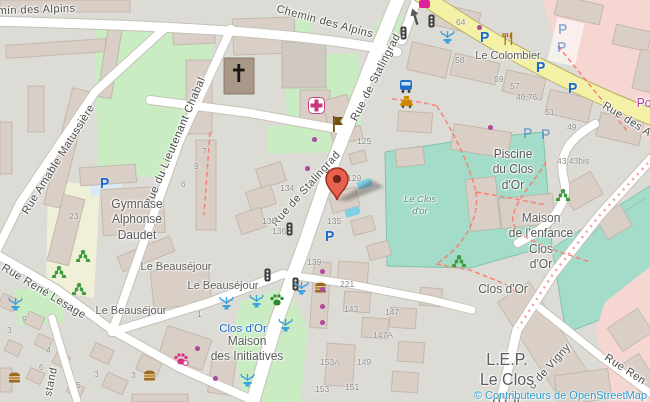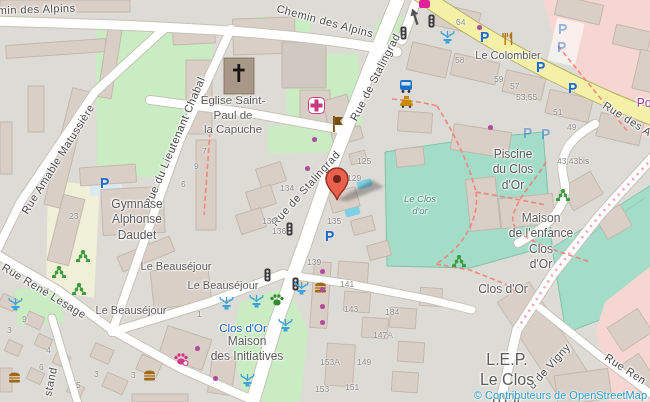--- a/index.html
+++ b/index.html
@@ -444,25 +444,20 @@
       <div class="street-label" style="left: 277px; top: 2px; transform: rotate(15deg);">Chemin des Alpins</div>
       <div class="street-label" style="left: 353px; top: 114px; transform: rotate(-63deg);">Rue de Stalingrad</div>
       <div class="street-label" style="left: 273px; top: 218px; transform: rotate(-48deg);">Rue de Stalingrad</div>
       <div class="street-label" style="left: 24px; top: 207px; transform: rotate(-58deg);">Rue Amable Matussière</div>
       <div class="street-label" style="left: 147px; top: 200px; transform: rotate(-67deg);">Rue du Lieutenant Chabal</div>
       <div class="street-label" style="left: 3px; top: 260px; transform: rotate(31deg);">Rue René Lesage</div>
       <div class="street-label" style="left: 47px; top: 390px; transform: rotate(-78deg);">stand</div>
       <div class="street-label" style="left: 530px; top: 381px; transform: rotate(-48deg);">d de Vigny</div>
       <div class="street-label" style="left: 606px; top: 350px; transform: rotate(33deg);">Rue Ren</div>
       <div class="street-label" style="left: 604px; top: 98px; transform: rotate(32deg);">Rue des A</div>
-      <div class="place-label" style="left: 233px; top: 93px; font-size: 11.5px;">
-        <div>Église Saint-</div>
-        <div>Paul de</div>
-        <div>la Capuche</div>
-      </div>
       <div class="place-label" style="left: 137px; top: 197px; font-size: 12px;">
         <div>Gymnase</div>
         <div>Alphonse</div>
         <div>Daudet</div>
       </div>
       <div class="place-label" style="left: 508px; top: 48px; font-size: 11px;">
         <div>Le Colombier</div>
       </div>
       <div class="place-label" style="left: 513px; top: 147px; font-size: 12px;">
         <div>Piscine</div>
@@ -503,34 +498,34 @@
         <div>Maison</div>
         <div>des Initiatives</div>
       </div>
       <div class="place-label" style="left: 644px; top: 96px; font-size: 12px; color: rgb(166, 63, 148);">
         <div>Po</div>
       </div>
       <span class="hnum" style="left: 456px; top: 17px;">64</span>
       <span class="hnum" style="left: 455px; top: 55px;">58</span>
       <span class="hnum" style="left: 494px; top: 74px;">59</span>
       <span class="hnum" style="left: 510px; top: 81px;">57</span>
-      <span class="hnum" style="left: 516px; top: 92px;">53,55</span>
-      <span class="hnum" style="left: 545px; top: 107px; padding-left: 8px;">51</span>
+      <span class="hnum" style="left: 516px; top: 92px;">46,76</span>
+      <span class="hnum" style="left: 545px; top: 107px;">51</span>
       <span class="hnum" style="left: 567px; top: 122px;">49</span>
       <span class="hnum" style="left: 557px; top: 156px;">43,43bis</span>
-      <span class="hnum" style="left: 357px; top: 136px; margin-top: 20px;">125</span>
+      <span class="hnum" style="left: 357px; top: 136px;">125</span>
       <span class="hnum" style="left: 347px; top: 173px;">129</span>
       <span class="hnum" style="left: 280px; top: 183px;">134</span>
       <span class="hnum" style="left: 272px; top: 198px; margin-top: 28px;">136</span>
       <span class="hnum" style="left: 262px; top: 216px;">138</span>
       <span class="hnum" style="left: 327px; top: 216px;">135</span>
       <span class="hnum" style="left: 307px; top: 257px;">139</span>
-      <span class="hnum" style="left: 340px; top: 279px;">141</span>
+      <span class="hnum" style="left: 340px; top: 279px;">221</span>
       <span class="hnum" style="left: 344px; top: 304px;">143</span>
-      <span class="hnum" style="left: 385px; top: 307px;">184</span>
+      <span class="hnum" style="left: 385px; top: 307px;">147</span>
       <span class="hnum" style="left: 373px; top: 330px;">147A</span>
       <span class="hnum" style="left: 357px; top: 357px;">149</span>
       <span class="hnum" style="left: 320px; top: 357px;">153A</span>
       <span class="hnum" style="left: 345px; top: 382px;">151</span>
       <span class="hnum" style="left: 315px; top: 384px;">153</span>
       <span class="hnum" style="left: 69px; top: 211px;">23</span>
       <span class="hnum" style="left: 202px; top: 146px;">7</span>
       <span class="hnum" style="left: 194px; top: 161px;">9</span>
       <span class="hnum" style="left: 181px; top: 179px;">6</span>
       <span class="hnum" style="left: 197px; top: 309px;">1</span>

